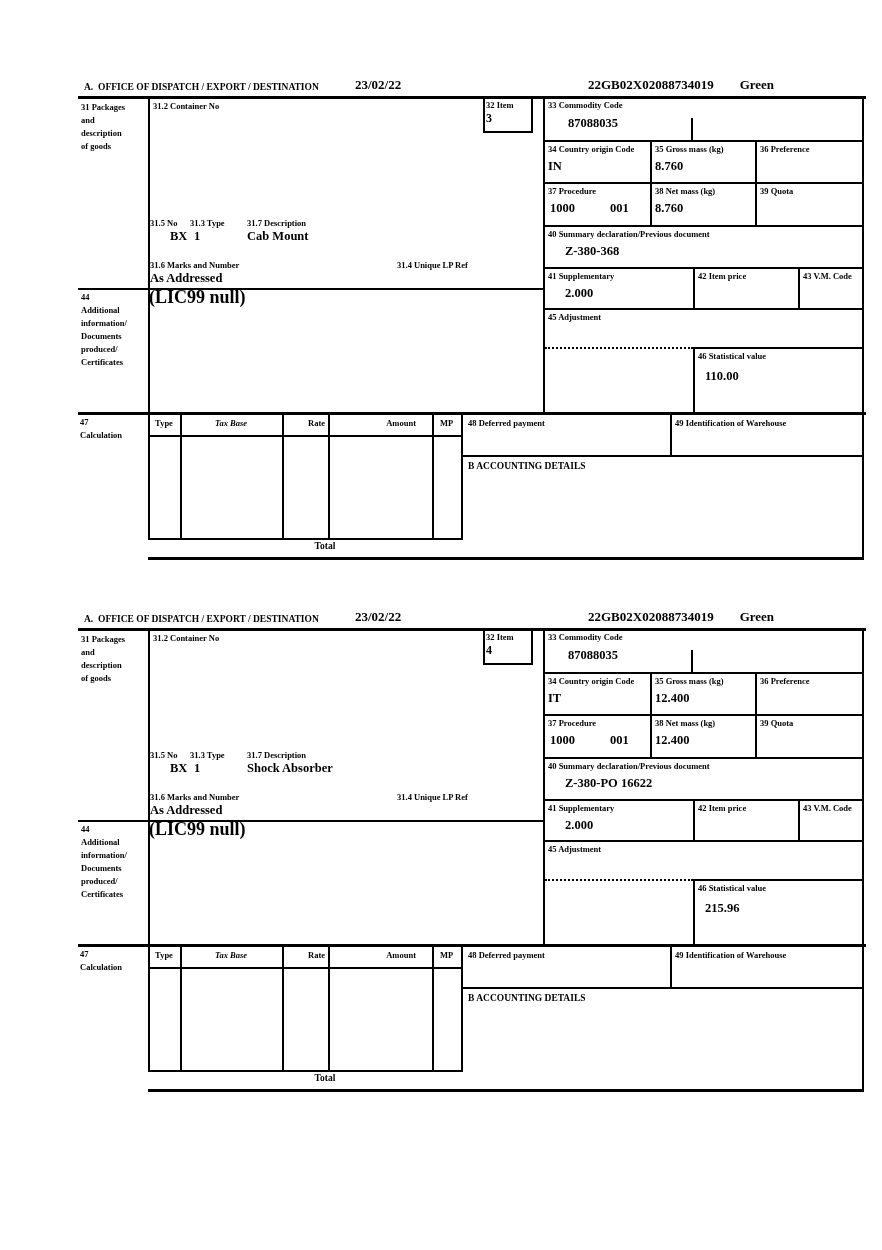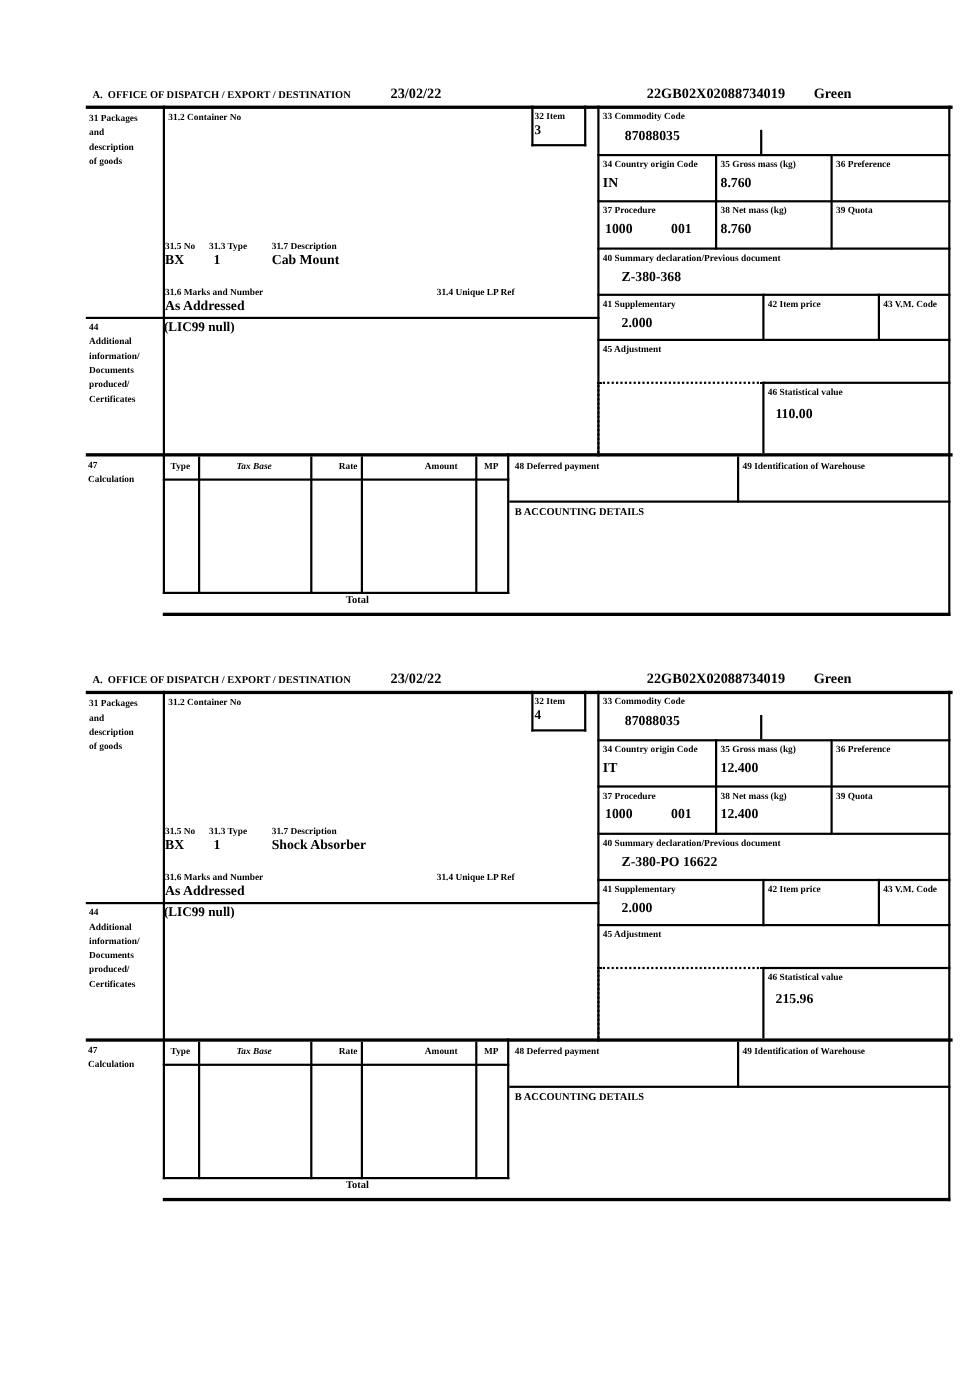--- a/index.html
+++ b/index.html
@@ -64,25 +64,25 @@
   .p-l37{left:470px;top:106px;} .p-v37a{left:472px;top:121px;} .p-v37b{left:532px;top:121px;}
   .p-l38{left:577px;top:106px;} .p-v38{left:577px;top:121px;}
   .p-l39{left:682px;top:106px;}
   .p-l40{left:470px;top:149px;} .p-v40{left:487px;top:164px;}
   .p-l41{left:470px;top:191px;} .p-v41{left:487px;top:206px;}
   .p-l42{left:620px;top:191px;}
   .p-l43{left:725px;top:191px;}
   .p-l45{left:470px;top:232px;}
   .p-l46{left:620px;top:271px;} .p-v46{left:627px;top:289px;}
   .p-l315{left:72px;top:138px;} .p-l313{left:112px;top:138px;text-align:center;} .p-l317{left:169px;top:138px;}
-  .p-v315{left:72px;top:149px;} .p-v313{left:116px;top:149px;} .p-v317{left:169px;top:149px;}
+  .p-v315{left:72px;top:149px;padding-left:20px;} .p-v313{left:116px;top:149px;} .p-v317{left:169px;top:149px;}
   .p-l316{left:72px;top:180px;} .p-l314{left:319px;top:180px;}
   .p-v316{left:72px;top:191px;}
   .p-b44{left:3px;top:211px;}
-  .p-v44{left:71px;top:210px;font-size:12px;}
+  .p-v44{left:71px;top:210px;font-size:18px;}
   .p-b47{left:2px;top:336px;}
   .p-th1{left:70px;top:338px;width:32px;text-align:center;}
   .p-th2{left:102px;top:338px;width:102px;text-align:center;font-style:italic;}
   .p-th3{left:204px;top:338px;width:43px;text-align:right;}
   .p-th4{left:250px;top:338px;width:88px;text-align:right;}
   .p-th5{left:354px;top:338px;width:29px;text-align:center;}
   .p-l48{left:390px;top:338px;}
   .p-l49{left:597px;top:338px;}
   .p-acct{left:390px;top:381px;font-size:9.5px;line-height:11px;}
   .p-total{left:225px;top:461px;width:44px;text-align:center;font-size:9.5px;line-height:11px;}

